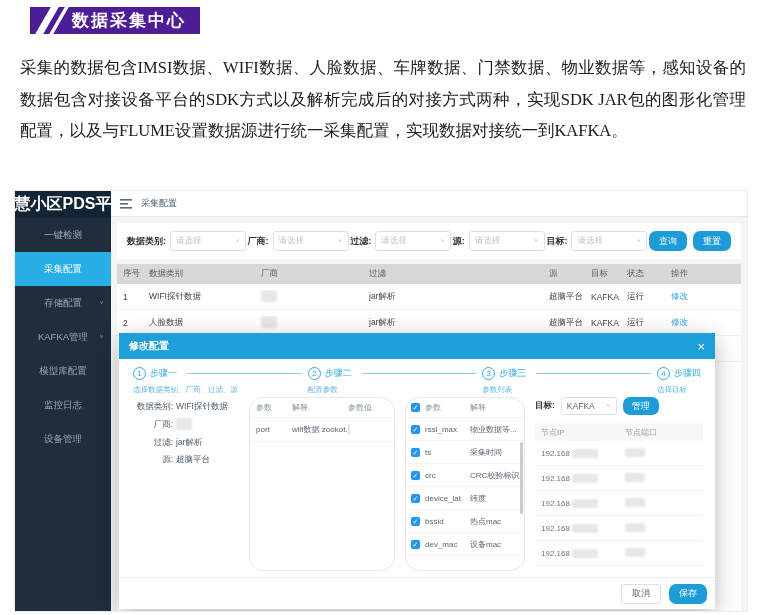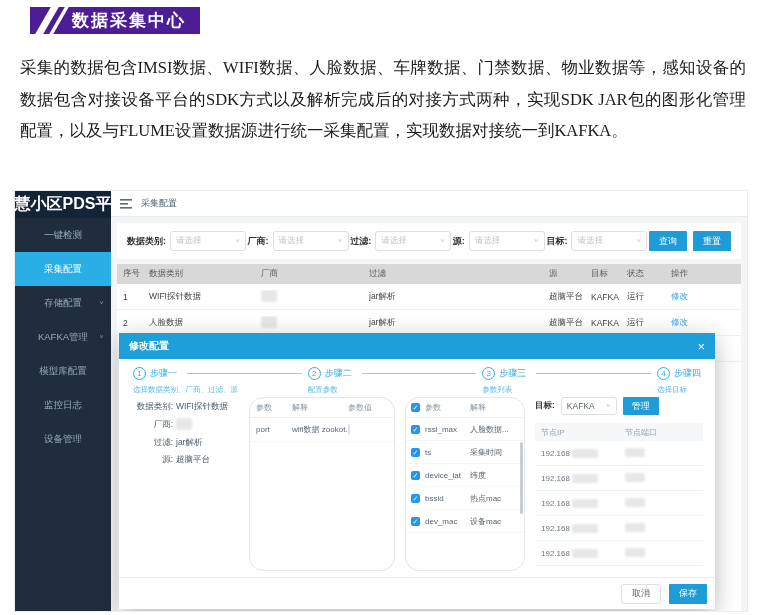--- a/index.html
+++ b/index.html
@@ -39,21 +39,21 @@
   .content { position:absolute; top:26px; left:0; right:0; bottom:0; padding:6px; }
 
   .filter-card { background:#fff; height:36px; display:flex; align-items:center;
                  justify-content:space-between; padding:0 10px; }
   .fgroup { display:flex; align-items:center; gap:4px; }
   .flabel { font-size:9px; font-weight:bold; color:#333; white-space:nowrap; }
   .fselect { width:76px; height:20px; border:1px solid #dcdfe6; border-radius:3px; background:#fff;
              display:flex; align-items:center; justify-content:space-between; padding:0 5px; cursor:pointer; }
   .ph { font-size:8.5px; color:#bfc4cc; }
   .sel-chev { font-size:7px; color:#c0c4cc; transform:scaleY(.7); }
-  .btn { height:20px; border:none; border-radius:1px; background:#1e9cd7; color:#fff;
+  .btn { height:20px; border:none; border-radius:7px; background:#1e9cd7; color:#fff;
          font-size:9px; padding:0 10px; display:flex; align-items:center; cursor:pointer; }
   .btn-row { display:flex; gap:6px; }
 
   .table-card { position:absolute; left:6px; right:6px; top:47px; bottom:0; background:#fff; }
   .thead { display:flex; height:20px; align-items:center; background:#d8d8d8;
            font-size:8.5px; color:#5a5a5a; }
   .trow { display:flex; height:26px; align-items:center; font-size:8.5px; color:#444;
           border-bottom:1px solid #f0f0f0; background:#fff; }
   .c { padding-left:6px; overflow:hidden; white-space:nowrap; }
   .c1{flex:0 0 26px;} .c2{flex:0 0 112px;} .c3{flex:0 0 108px;} .c4{flex:0 0 180px;}
@@ -335,26 +335,31 @@
 
         <div class="panel check-panel">
           <div class="k-head">
             <span class="cb">✓</span>
             <span class="kc1">参数</span>
             <span class="kc2">解释</span>
           </div>
           <div class="k-row">
             <span class="cb">✓</span>
             <span class="kc1">rssi_max</span>
-            <span class="kc2">人脸数据...</span>
+            <span class="kc2">物业数据等...</span>
           </div>
           <div class="k-row">
             <span class="cb">✓</span>
             <span class="kc1">ts</span>
             <span class="kc2">采集时间</span>
+          </div>
+          <div class="k-row">
+            <span class="cb">✓</span>
+            <span class="kc1">crc</span>
+            <span class="kc2">CRC校验标识</span>
           </div>
           <div class="k-row">
             <span class="cb">✓</span>
             <span class="kc1">device_lat</span>
             <span class="kc2">纬度</span>
           </div>
           <div class="k-row">
             <span class="cb">✓</span>
             <span class="kc1">bssid</span>
             <span class="kc2">热点mac</span>

